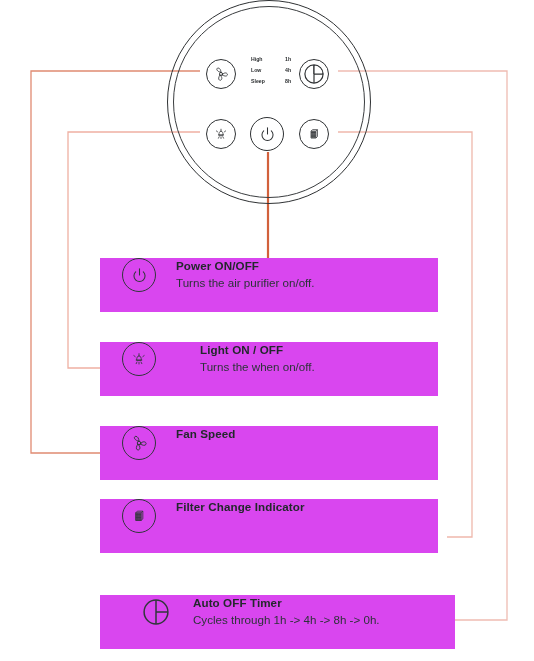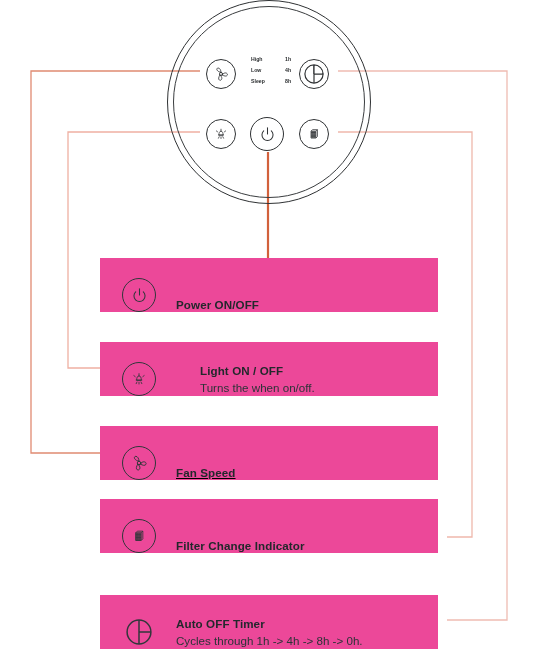--- a/index.html
+++ b/index.html
@@ -88,29 +88,29 @@
   }
   #dial-modes .mode-row .mode-name { width: 28px; }
   #dial-modes .mode-row .mode-time { width: 18px; text-align: left; }
 
   
   .card {
     position: absolute;
     left: 100px;
     width: 338px;
     height: 54px;
-    background: #ec4899;
-    display: flex;
-    align-items: flex-end;
+    background: #d946ef;
+    display: flex;
+    align-items: flex-start;
   }
   #card-power  { top: 258px; }
   #card-light  { top: 342px; gap: 24px; }
-  #card-fan    { top: 426px; text-decoration: underline; }
+  #card-fan    { top: 426px; }
   #card-filter { top: 499px; }
-  #card-timer  { top: 595px; }
+  #card-timer  { top: 595px; padding-left: 17px; }
 
   .card-icon {
     width: 34px; height: 34px;
     margin-left: 22px;
     border-radius: 50%;
     border: 1.3px solid #31373b;
     box-sizing: border-box;
     display: flex;
     align-items: center;
     justify-content: center;
@@ -232,20 +232,21 @@
   <div class="card-icon">
     <svg viewBox="0 0 24 24" width="19" height="19">
       <g fill="none" stroke="#31373b" stroke-width="1.35" stroke-linecap="round">
         <path d="M7.2 7.4 A7 7 0 1 0 16.8 7.4"></path>
         <path d="M12 3.4 L12 11.4"></path>
       </g>
     </svg>
   </div>
   <div class="card-text">
     <div class="card-title">Power ON/OFF</div>
+    <div class="card-desc">Turns the air purifier on/off.</div>
   </div>
 </div>
 
 <div class="card" id="card-light">
   <div class="card-icon">
     <svg viewBox="0 0 24 24" width="20" height="20">
       <g fill="none" stroke="#31373b" stroke-width="1.05" stroke-linecap="round">
         <path d="M9.2 13.2 C9.2 10 10.2 8.3 12 8.3 C13.8 8.3 14.8 10 14.8 13.2 Z"></path>
         <path d="M8.6 13.2 L15.4 13.2"></path>
         <path d="M12 8.3 L12 5.6"></path>

